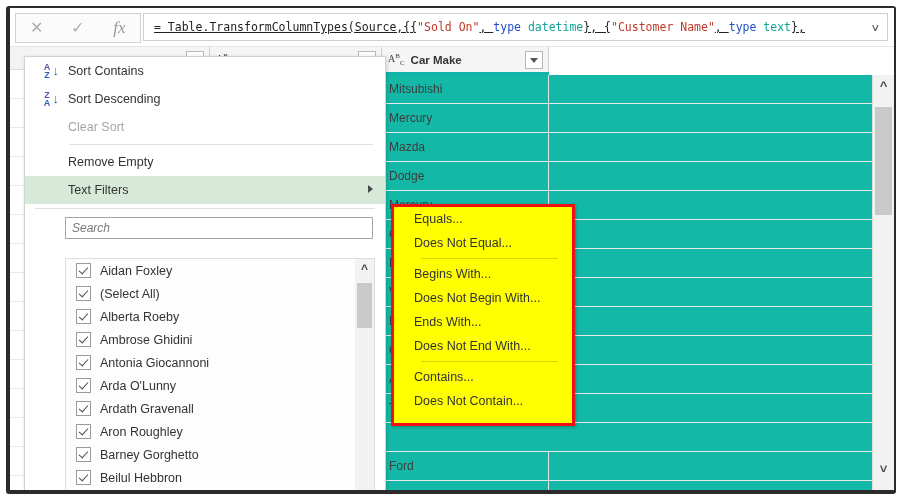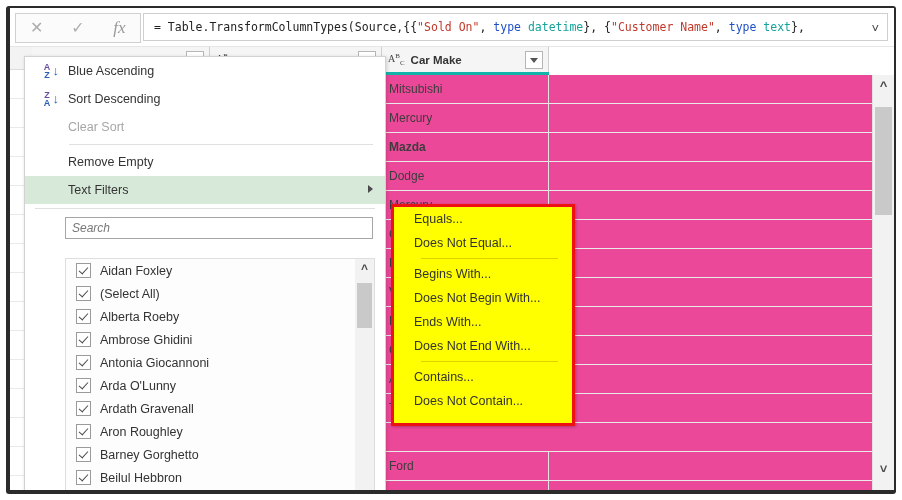--- a/index.html
+++ b/index.html
@@ -79,21 +79,21 @@
     left: 10px; top: 4px;
     font-family: "DejaVu Sans Mono", monospace;
     font-size: 11.5px;
     white-space: nowrap;
     color: #222222;
     line-height: 19px;
   }
   .tok-str  { color: #c0392b; }
   .tok-kw   { color: #2050c8; }
   .tok-type { color: #17a39b; }
-  .tok-plain{ color: #222222; }
+  .tok-plain{ color: #222222; text-decoration: underline; }
   .formula-chevron {
     position: absolute;
     right: 8px; top: 5px;
     font-size: 13px; color: #444;
     line-height: 19px;
   }
 
   
   .grid {
     position: absolute;
@@ -175,21 +175,21 @@
 
   .rows {
     position: absolute;
     left: 22px; top: 28px;
     width: 840px;
   }
   .row {
     display: flex;
     height: 28px;
     border-bottom: 1px solid #e9e9e9;
-    background: #ec4899;
+    background: #14b8a6;
   }
   .cell {
     box-sizing: border-box;
     border-right: 1px solid #e3e3e3;
     height: 28px;
     display: flex; align-items: center;
     font-size: 12px;
     color: #3d3d3d;
     padding: 0 7px;
     white-space: nowrap;
@@ -479,21 +479,21 @@
             <div class="cell" style="width: 167px;">Mitsubishi</div>
           </div>
           <div class="row">
             <div class="cell num" style="width: 178px;">17075.87</div>
             <div class="cell" style="width: 172px;">Maroon</div>
             <div class="cell" style="width: 167px;">Mercury</div>
           </div>
           <div class="row">
             <div class="cell num" style="width: 178px;">18420.88</div>
             <div class="cell" style="width: 172px;">Teal</div>
-            <div class="cell" style="width: 167px; font-weight: bold;">Mazda</div>
+            <div class="cell" style="width: 167px;">Mazda</div>
           </div>
           <div class="row">
             <div class="cell num" style="width: 178px;">13820.75</div>
             <div class="cell" style="width: 172px;">Orange</div>
             <div class="cell" style="width: 167px;">Dodge</div>
           </div>
           <div class="row">
             <div class="cell num" style="width: 178px;">13671.16</div>
             <div class="cell" style="width: 172px;">Pink</div>
             <div class="cell" style="width: 167px;">Mercury</div>
@@ -560,21 +560,21 @@
 
       <div>
         <div class="mitem">
           <span class="micon">
             <span class="sort-icon">
                 <span class="l1">A</span>
                 <span class="l2">Z</span>
                 <span class="arw">↓</span>
               </span>
           </span>
-          <span class="mlabel">Blue Ascending</span>
+          <span class="mlabel">Sort Contains</span>
         </div>
 
         <div class="mitem">
           <span class="micon">
             <span class="sort-icon">
                 <span class="l1">Z</span>
                 <span class="l2">A</span>
                 <span class="arw">↓</span>
               </span>
           </span>

